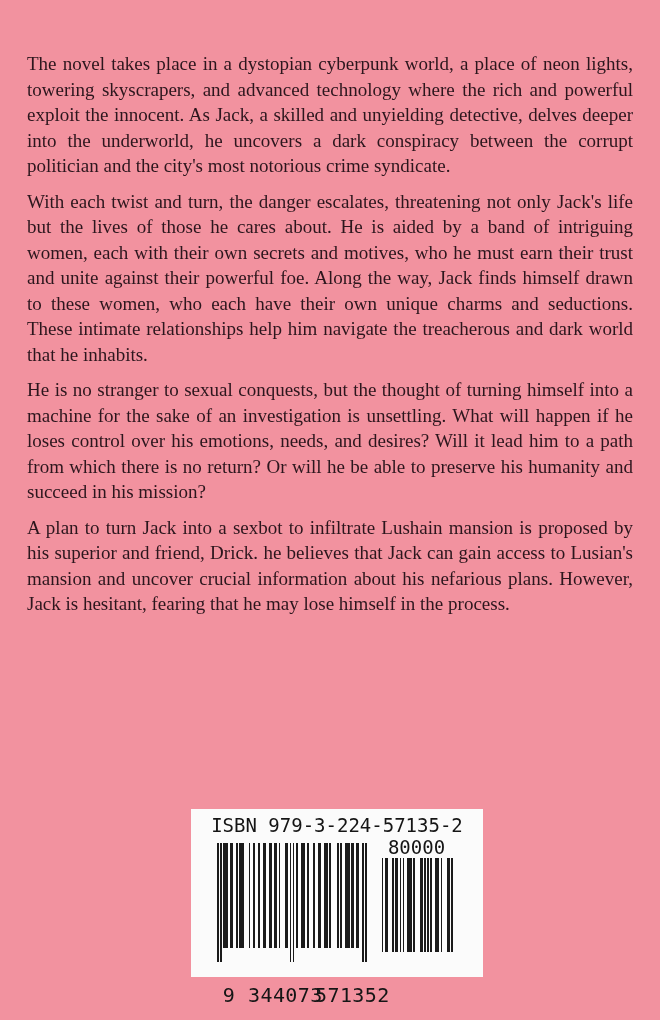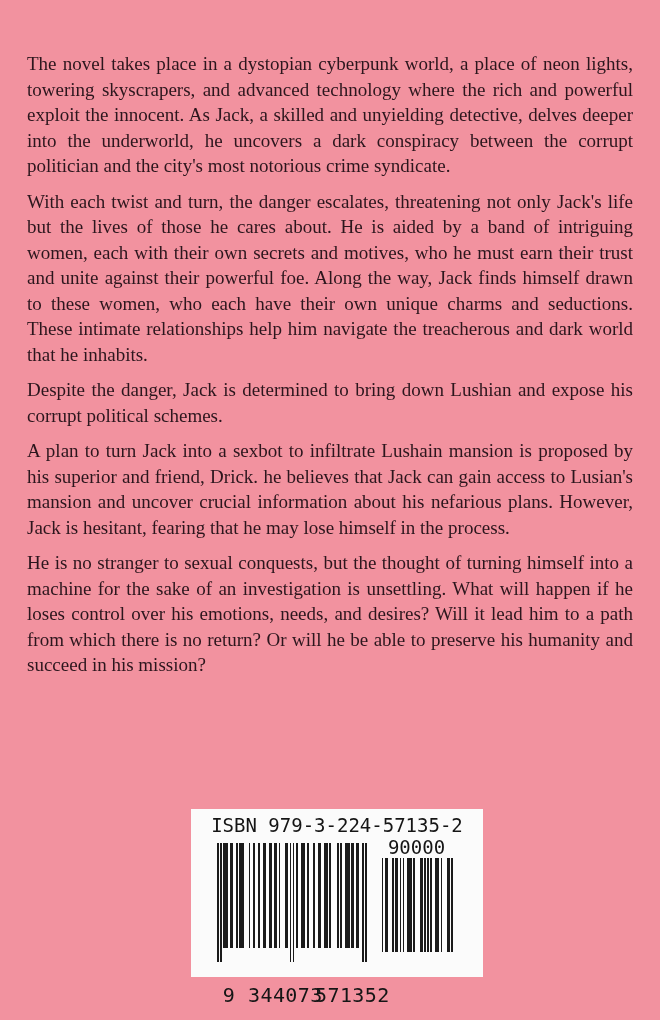--- a/index.html
+++ b/index.html
@@ -91,28 +91,27 @@
   .d-right { left: 98px; width: 73px; }
 </style>
 </head>
 <body>
 
 <div class="cover" style="background: rgb(242, 146, 159);">
 
   <main class="blurb" style="color: rgb(44, 22, 29);">
     <p>The novel takes place in a dystopian cyberpunk world, a place of neon lights, towering skyscrapers, and advanced technology where the rich and powerful exploit the innocent. As Jack, a skilled and unyielding detective, delves deeper into the underworld, he uncovers a dark conspiracy between the corrupt politician and the city's most notorious crime syndicate.</p>
     <p>With each twist and turn, the danger escalates, threatening not only Jack's life but the lives of those he cares about. He is aided by a band of intriguing women, each with their own secrets and motives, who he must earn their trust and unite against their powerful foe. Along the way, Jack finds himself drawn to these women, who each have their own unique charms and seductions. These intimate relationships help him navigate the treacherous and dark world that he inhabits.</p>
-    <p>Despite the danger, Jack is determined to bring down Lushian and expose his corrupt political schemes.</p>
+    <p>He is no stranger to sexual conquests, but the thought of turning himself into a machine for the sake of an investigation is unsettling. What will happen if he loses control over his emotions, needs, and desires? Will it lead him to a path from which there is no return? Or will he be able to preserve his humanity and succeed in his mission?</p>
     <p>A plan to turn Jack into a sexbot to infiltrate Lushain mansion is proposed by his superior and friend, Drick. he believes that Jack can gain access to Lusian's mansion and uncover crucial information about his nefarious plans. However, Jack is hesitant, fearing that he may lose himself in the process.</p>
-    <p>He is no stranger to sexual conquests, but the thought of turning himself into a machine for the sake of an investigation is unsettling. What will happen if he loses control over his emotions, needs, and desires? Will it lead him to a path from which there is no return? Or will he be able to preserve his humanity and succeed in his mission?</p>
   </main>
 
   <div class="barcode-box" style="background: rgb(251, 251, 251);">
     <div class="isbn-line">ISBN 979-3-224-57135-2</div>
-    <div class="price-code">90000</div>
+    <div class="price-code">80000</div>
     <div class="ean13" id="ean13">
       <span class="digit d-first">9</span>
       <span class="digit d-left">344073</span>
       <span class="digit d-right">571352</span>
     <div class="bar" style="left: 0%; width: 1.05263%; height: 119px; background: rgb(26, 26, 26);"></div>
         <div class="bar" style="left: 2.10526%; width: 1.05263%; height: 119px; background: rgb(26, 26, 26);"></div>
         <div class="bar" style="left: 4.21053%; width: 1.05263%; height: 105px; background: rgb(26, 26, 26);"></div>
         <div class="bar" style="left: 5.26316%; width: 1.05263%; height: 105px; background: rgb(26, 26, 26);"></div>
         <div class="bar" style="left: 6.31579%; width: 1.05263%; height: 105px; background: rgb(26, 26, 26);"></div>
         <div class="bar" style="left: 8.42105%; width: 1.05263%; height: 105px; background: rgb(26, 26, 26);"></div>

